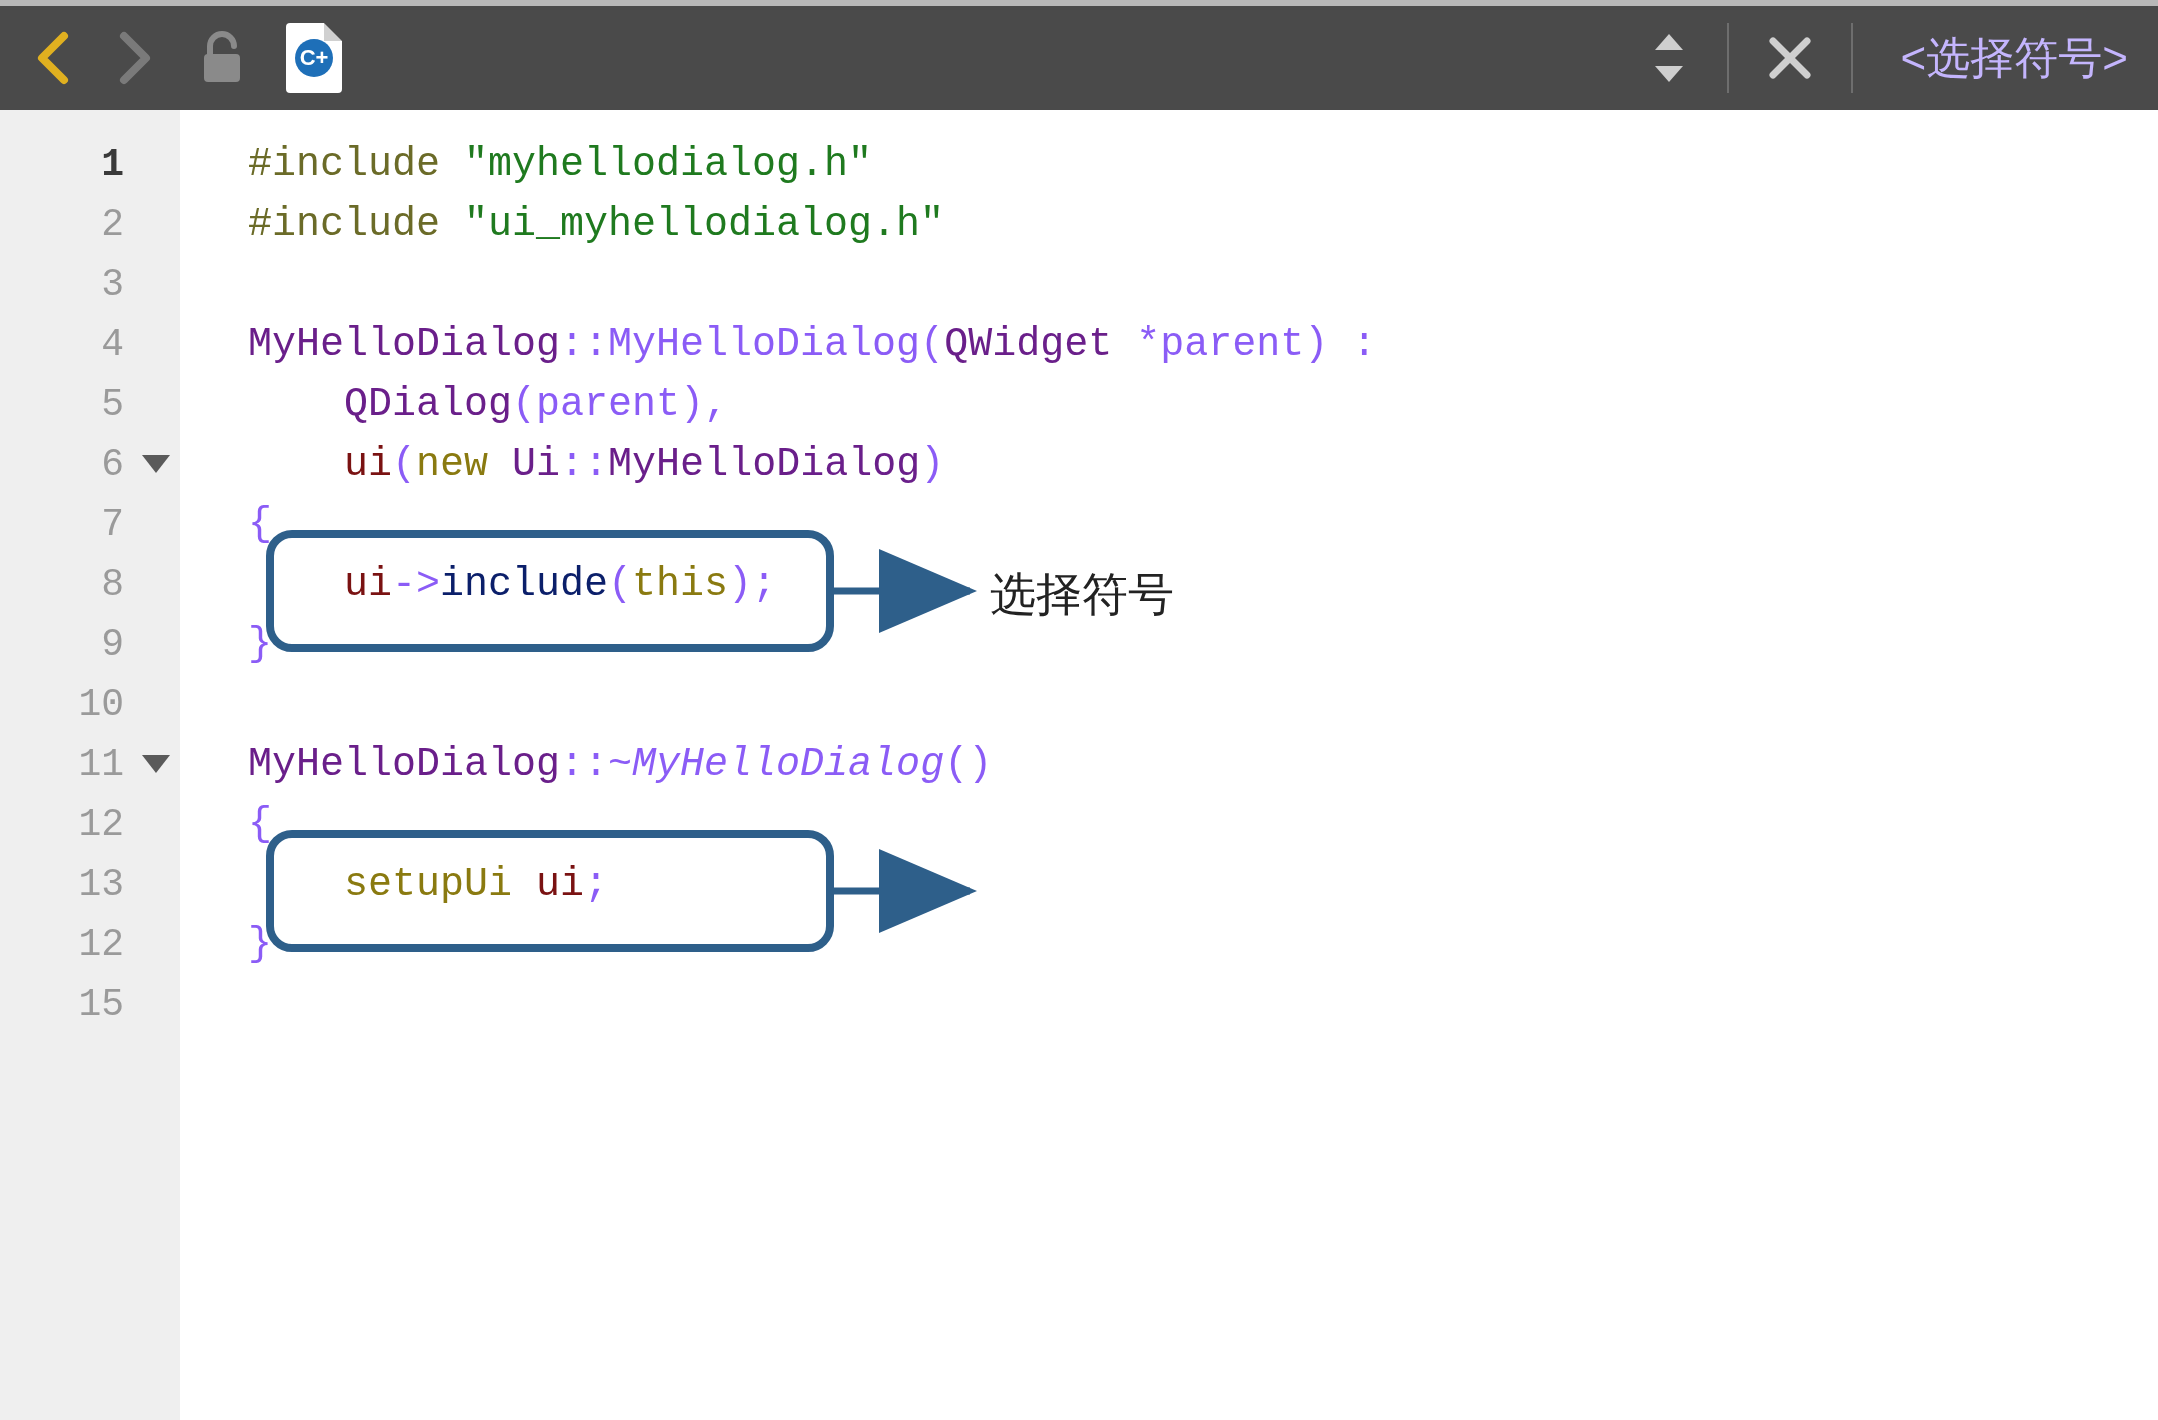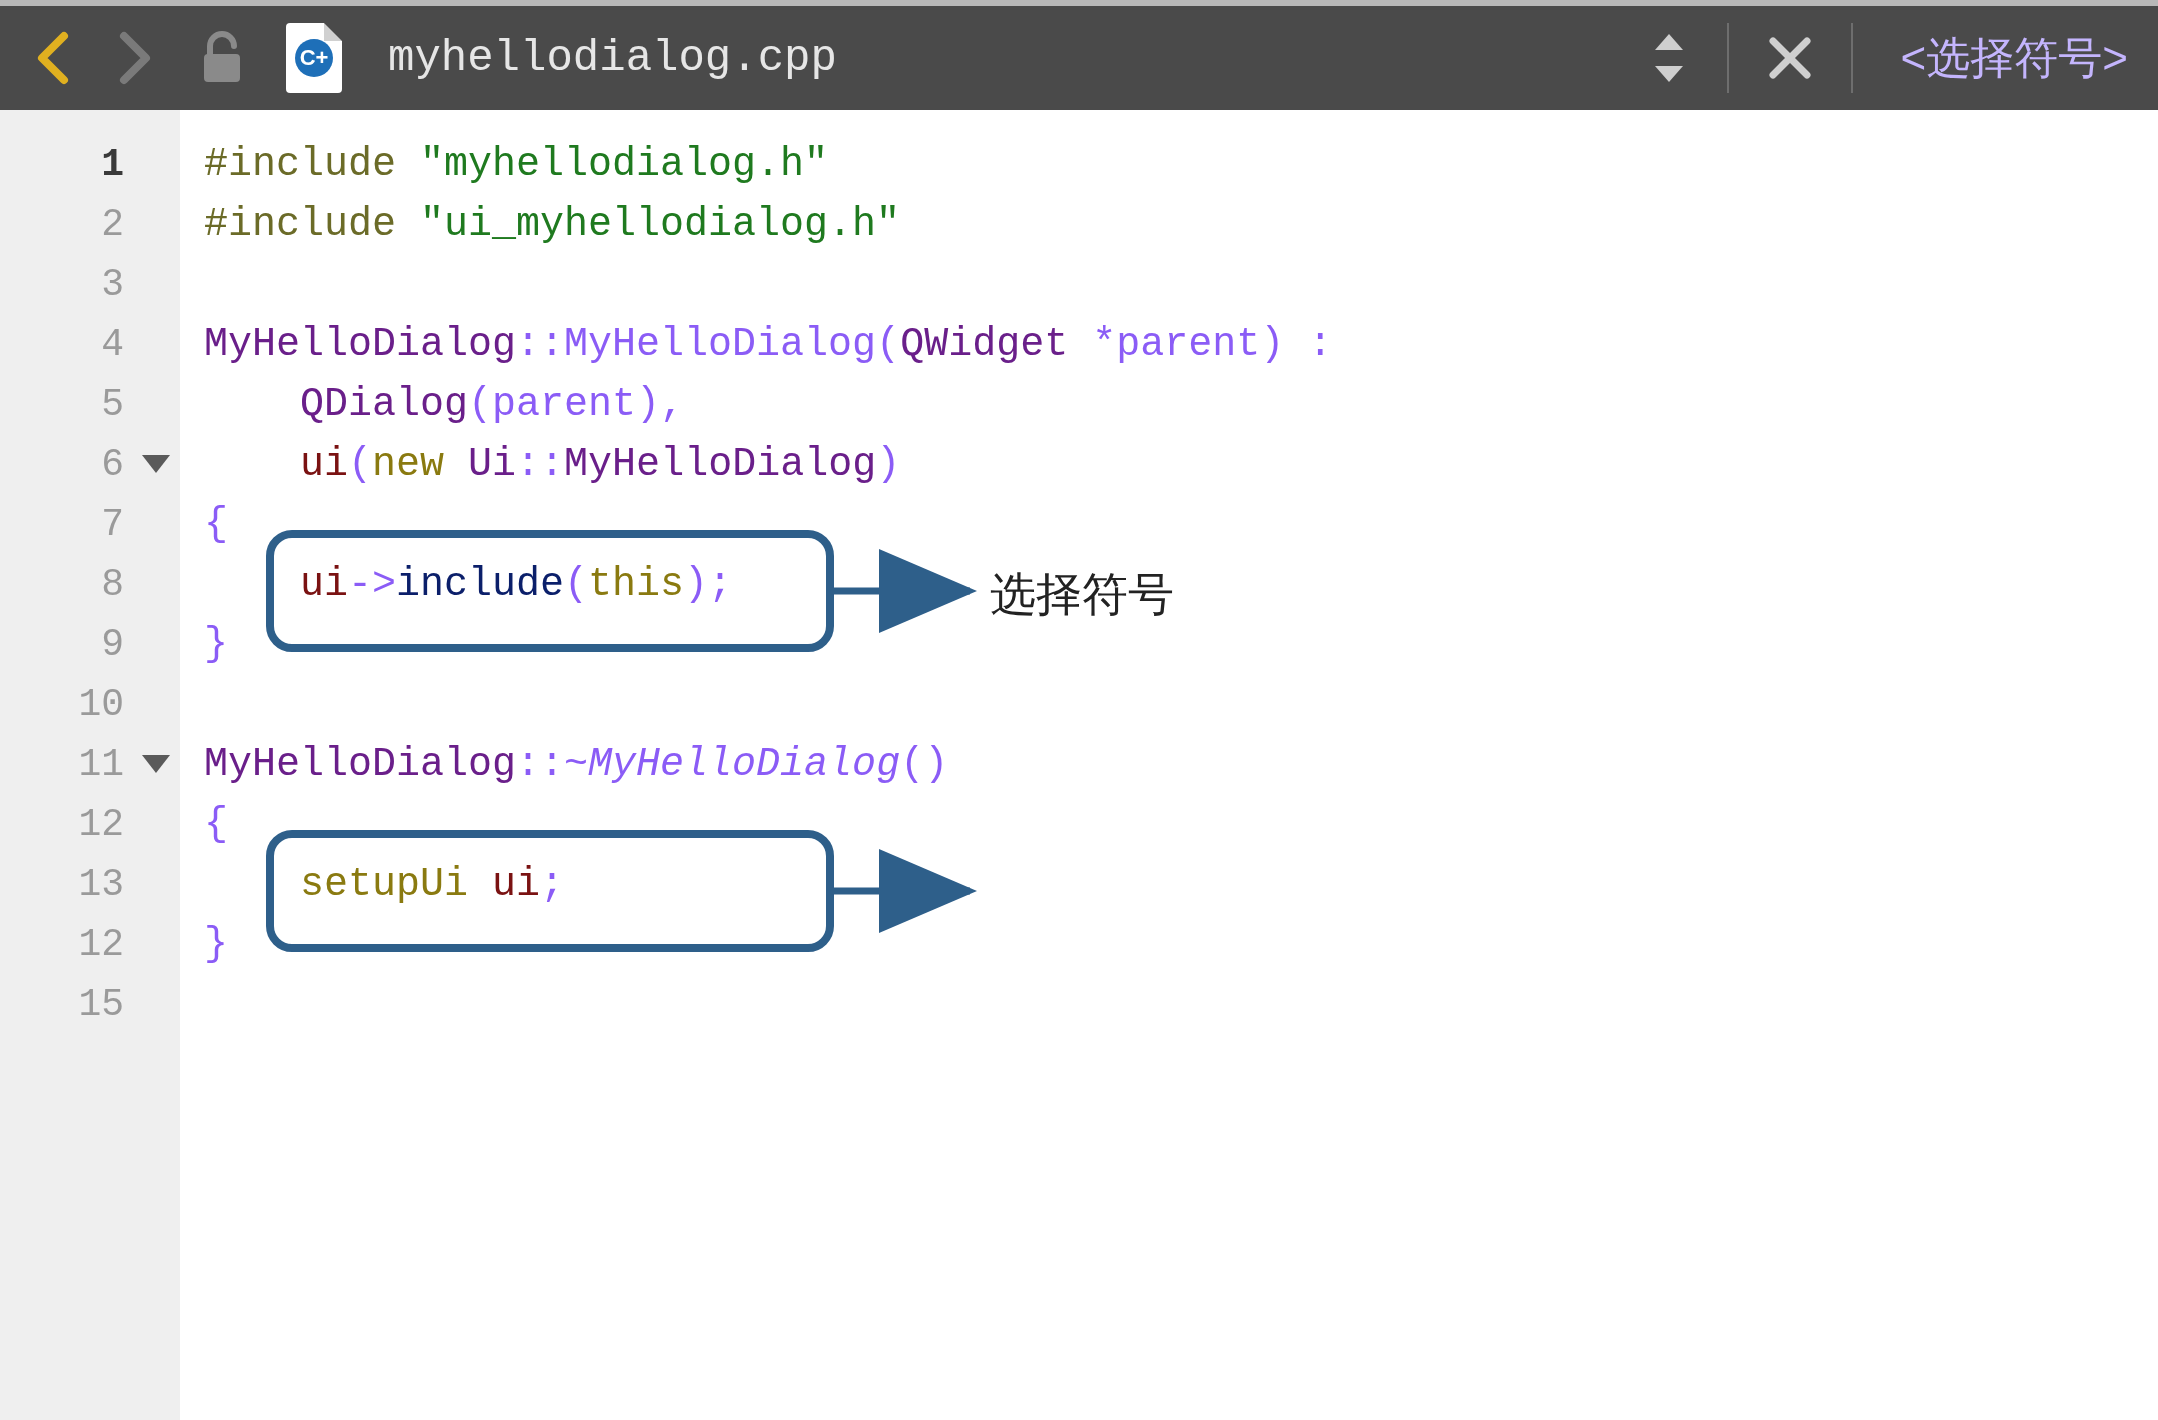--- a/index.html
+++ b/index.html
@@ -85,20 +85,21 @@
     padding-top: 24px;
     position:relative;
   }
   .code-line {
     height:60px;
     display:flex; align-items:center;
     padding-left: 24px;
     font-size:40px;
     white-space: pre;
     color:#1a1a1a;
+    margin-left:44px;
   }
 
   
   .tok-olive  { color:#6b6b28; }
   .tok-green  { color:#1f7a1f; }
   .tok-purple { color:#6a1f8a; }
   .tok-maroon { color:#7a1212; }
   .tok-gold   { color:#8a7a10; }
   .tok-navy   { color:#0b1f6a; }
   .tok-black  { color:#8b5cf6; }
@@ -133,21 +134,20 @@
       <path d="M16 26 V18 a12 12 0 0 1 24 0" fill="none" stroke="#8a8a8a" stroke-width="6" stroke-linecap="round"></path>
       <rect x="10" y="26" width="36" height="28" rx="4" fill="#8a8a8a"></rect>
     </svg>
   </span>
   <span class="tb-icon">
     <span class="file-icon-box">
       <span class="corner"></span>
       <span class="cpp">C+</span>
     </span>
   </span>
-  <span class="filename">myhellodialog.cpp</span>
   <span class="spacer"></span>
   <span class="tb-icon">
     <svg width="44" height="60" viewBox="0 0 44 60">
       <polygon points="22,6 8,22 36,22" fill="#cfcfcf"></polygon>
       <polygon points="22,54 8,38 36,38" fill="#cfcfcf"></polygon>
     </svg>
   </span>
   <span class="tb-sep"></span>
   <span class="tb-icon">
     <svg width="50" height="50" viewBox="0 0 50 50">

